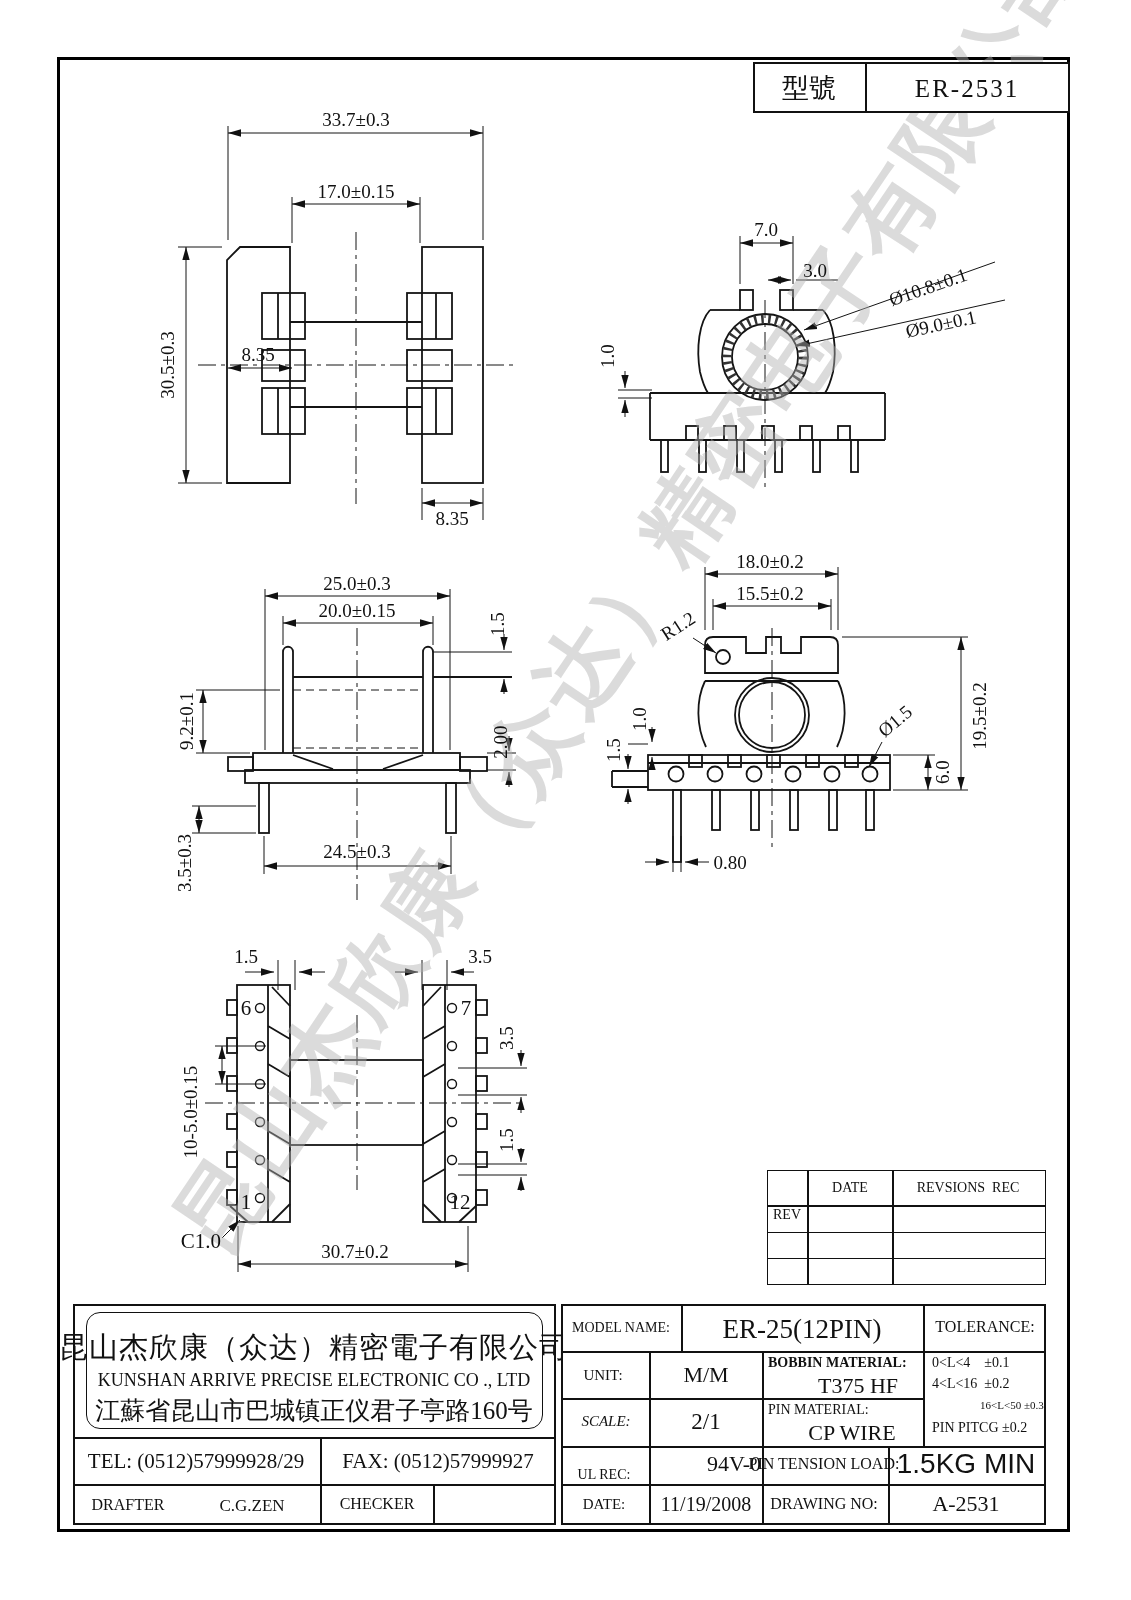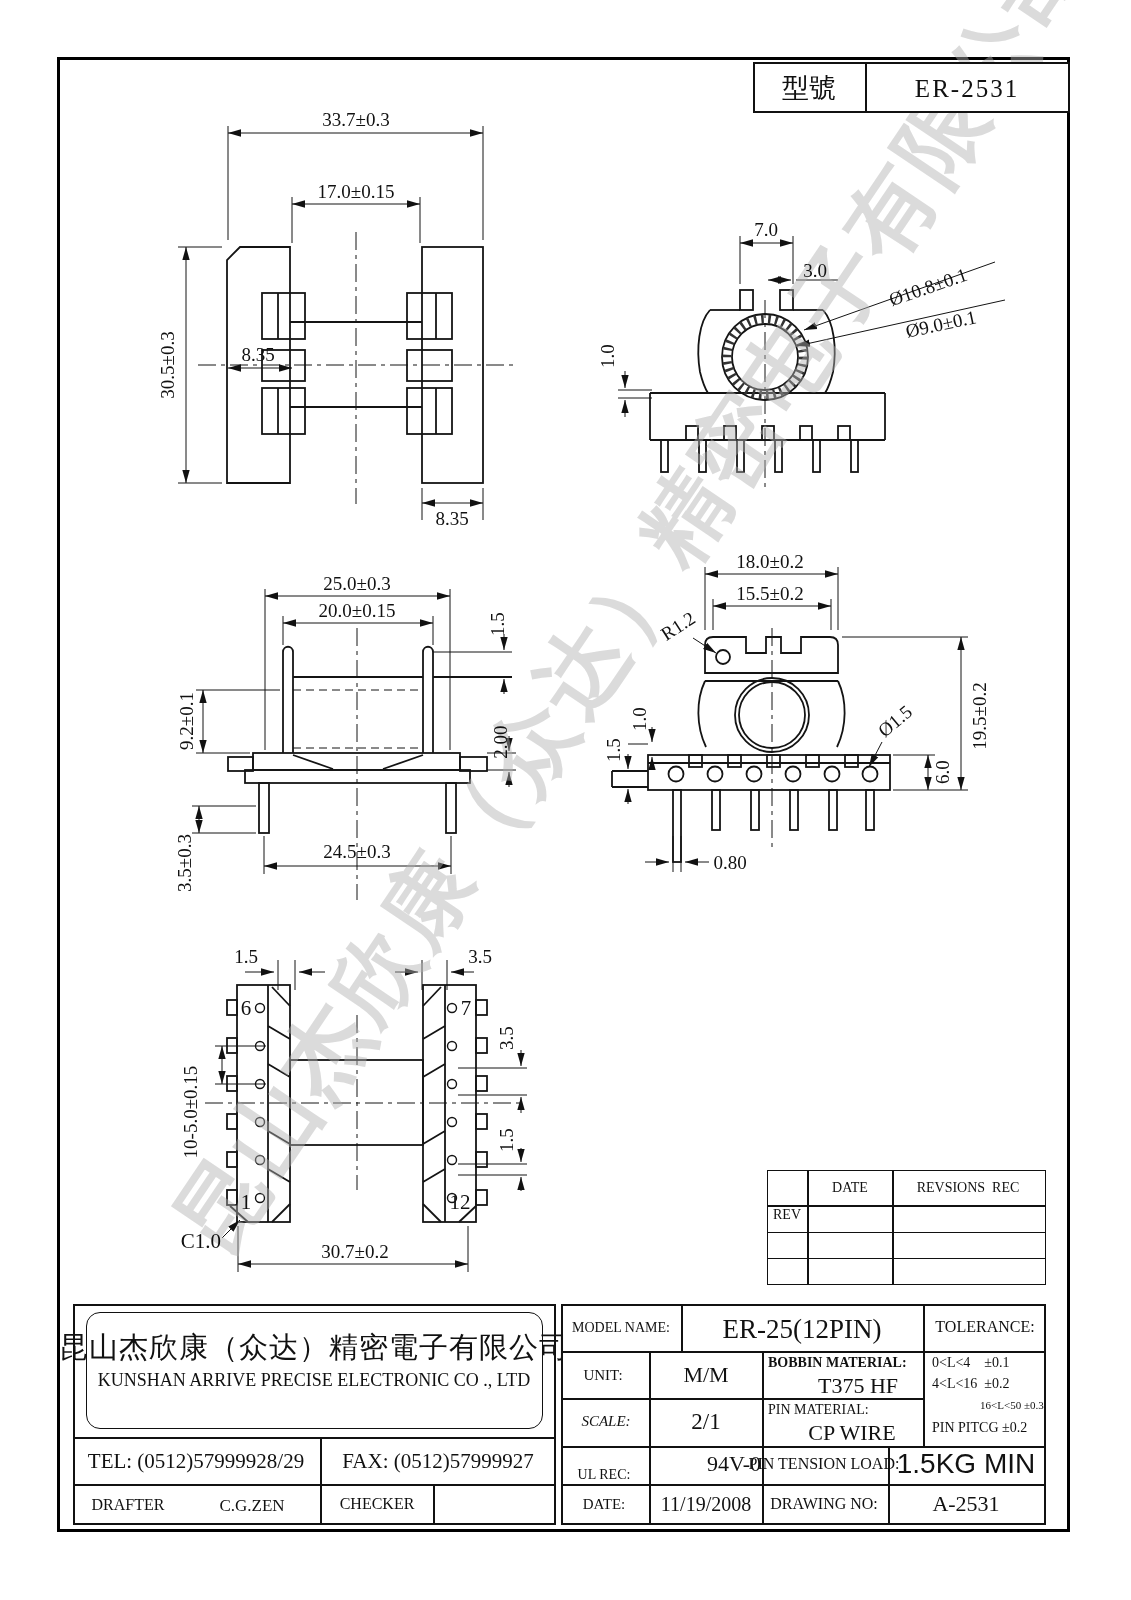--- a/index.html
+++ b/index.html
@@ -344,20 +344,21 @@
 
   <div class="box" style="left:73px; top:1304px; width:483px; height:221px; z-index:5; background:#fff;"></div>
   <div class="hl" style="left:73px; top:1437px; width:483px; height:2px; z-index:6;"></div>
   <div class="hl" style="left:73px; top:1484px; width:483px; height:2px; z-index:6;"></div>
   <div class="vl" style="left:320px; top:1437px; width:2px; height:88px; z-index:6;"></div>
   <div class="vl" style="left:433px; top:1484px; width:2px; height:41px; z-index:6;"></div>
   <div class="round-box" style="left:86px; top:1312px; width:457px; height:117px; z-index:6;"></div>
 
   <div class="lbl tbl-text" style="left:314px; top:1347px; font-size:29px; letter-spacing:1px;">昆山杰欣康（众达）精密電子有限公司</div>
   <div class="lbl tbl-text" style="left:314px; top:1380px; font-size:18px;">KUNSHAN ARRIVE PRECISE ELECTRONIC CO ., LTD</div>
+  <div class="lbl tbl-text" style="left:314px; top:1410px; font-size:25px;">江蘇省昆山市巴城镇正仪君子亭路160号</div>
   <div class="lbl tbl-text" style="left:196px; top:1461px; font-size:21px;">TEL: (0512)57999928/29</div>
   <div class="lbl tbl-text" style="left:438px; top:1461px; font-size:21px;">FAX: (0512)57999927</div>
   <div class="lbl tbl-text" style="left:128px; top:1505px; font-size:16px;">DRAFTER</div>
   <div class="lbl tbl-text" style="left:252px; top:1505px; font-size:17px;">C.G.ZEN</div>
   <div class="lbl tbl-text" style="left:377px; top:1504px; font-size:16px;">CHECKER</div>
 
   <div class="box" style="left:561px; top:1304px; width:485px; height:221px; z-index:5; background:#fff;"></div>
   <div class="hl" style="left:561px; top:1351px; width:485px; height:2px; z-index:6;"></div>
   <div class="hl" style="left:561px; top:1398px; width:362px; height:2px; z-index:6;"></div>
   <div class="hl" style="left:561px; top:1446px; width:485px; height:2px; z-index:6;"></div>

